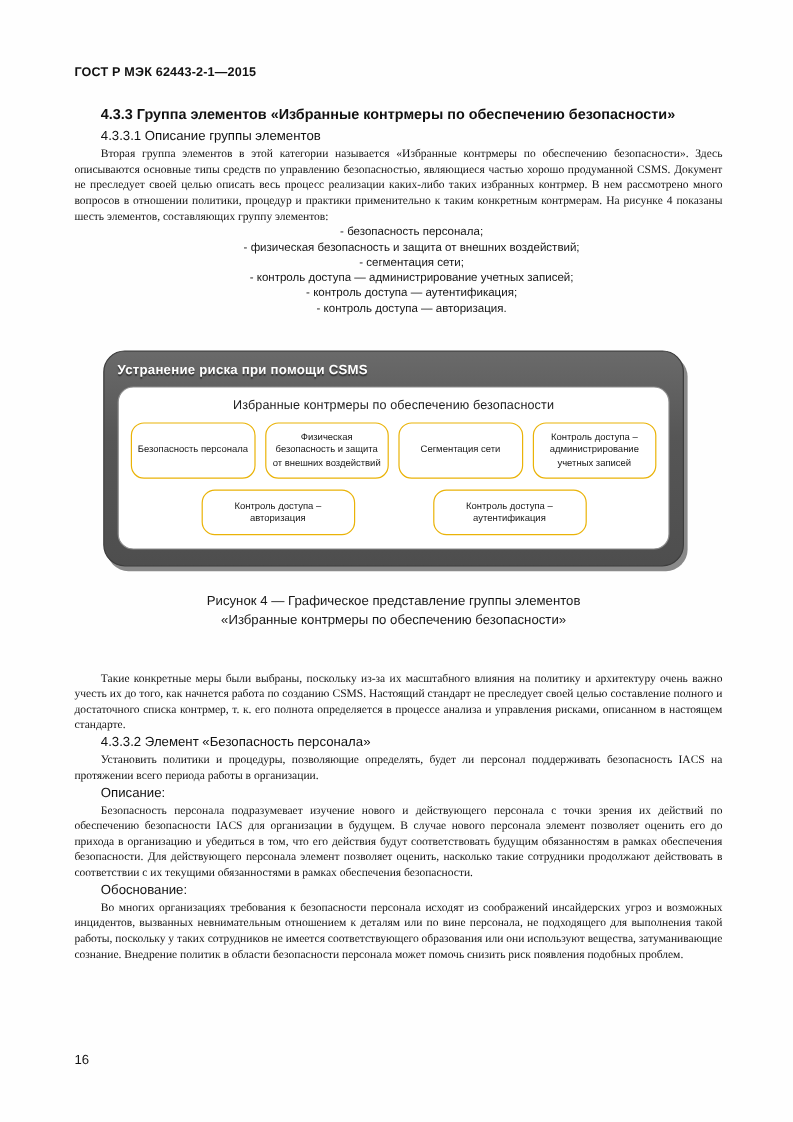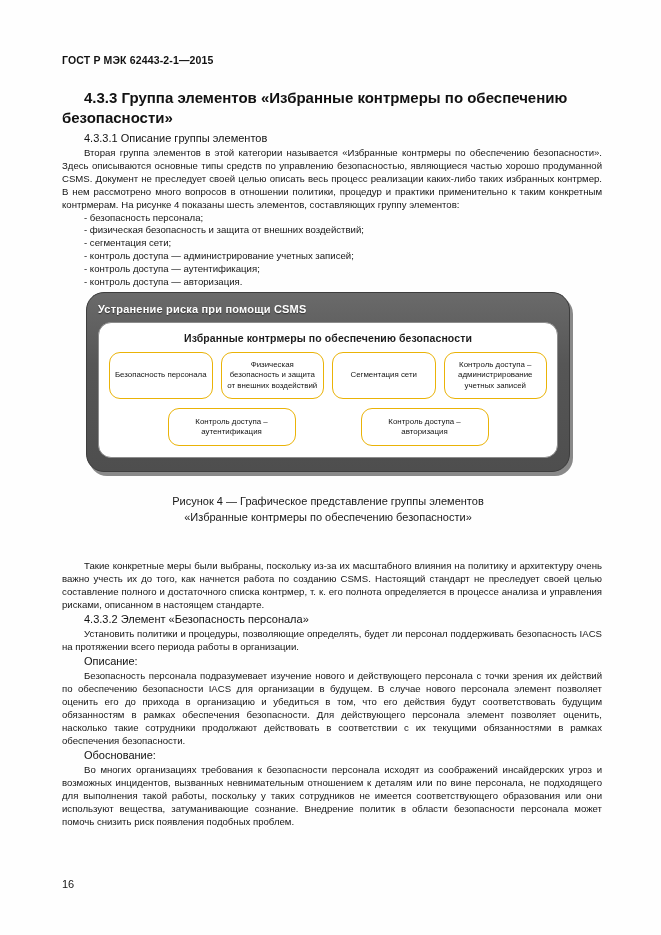--- a/index.html
+++ b/index.html
@@ -36,21 +36,21 @@
 
   
   .content {
     position: absolute;
     left: 62px;
     top: 88px;
     width: 540px;
   }
 
   .h3 {
-    font-size: 15px;
+    font-size: 12px;
     font-weight: bold;
     color: #111;
     text-indent: 22px;
     margin: 0 0 3px 0;
     line-height: 1.32;
   }
   .h4 {
     font-size: 11px;
     font-weight: normal;
     color: #111;
@@ -59,33 +59,35 @@
     line-height: 1.32;
   }
   p.body {
     font-size: 9.6px;
     line-height: 1.345;
     margin: 0;
     text-align: justify;
     text-indent: 22px;
     color: #141414;
     hyphens: manual;
+    font-family: Liberation Serif, serif;
   }
 
   ul.dashlist {
     list-style: none;
     margin: 0;
     padding: 0;
   }
   ul.dashlist li {
     font-size: 9.6px;
     line-height: 1.345;
     padding-left: 22px;
     color: #141414;
     white-space: nowrap;
+    text-align: center;
   }
 
   
   .figure-wrap {
     position: absolute;
     left: 86px;
     top: 292px;
     width: 484px;
   }
   .diagram-outer {
@@ -107,21 +109,21 @@
   }
   .diagram-inner {
     background: #ffffff;
     border-radius: 13px;
     border: 1px solid #8d8d8d;
     padding: 7px 10px 11px 10px;
   }
   .inner-title {
     text-align: center;
     font-size: 10.5px;
-    font-weight: bold;
+    font-weight: normal;
     color: #1d1d1d;
     padding: 2px 0 8px 0;
     letter-spacing: 0.1px;
   }
   .row {
     display: flex;
     justify-content: space-between;
     align-items: stretch;
     gap: 8px;
   }
@@ -198,22 +200,22 @@
       <div class="diagram-title">Устранение риска при помощи CSMS</div>
       <div class="diagram-inner">
         <div class="inner-title">Избранные контрмеры по обеспечению безопасности</div>
         <div class="row row1">
           <div class="node">Безопасность персонала</div>
           <div class="node">Физическая безопасность и защита от внешних воздействий</div>
           <div class="node">Сегментация сети</div>
           <div class="node">Контроль доступа – администрирование учетных записей</div>
         </div>
         <div class="row row2">
+          <div class="node">Контроль доступа – авторизация</div>
           <div class="node">Контроль доступа – аутентификация</div>
-          <div class="node">Контроль доступа – авторизация</div>
         </div>
       </div>
     </div>
     <div class="fig-caption">
       <div>Рисунок 4 — Графическое представление группы элементов</div>
       <div>«Избранные контрмеры по обеспечению безопасности»</div>
     </div>
   </div>
 
   <div class="content-lower">

